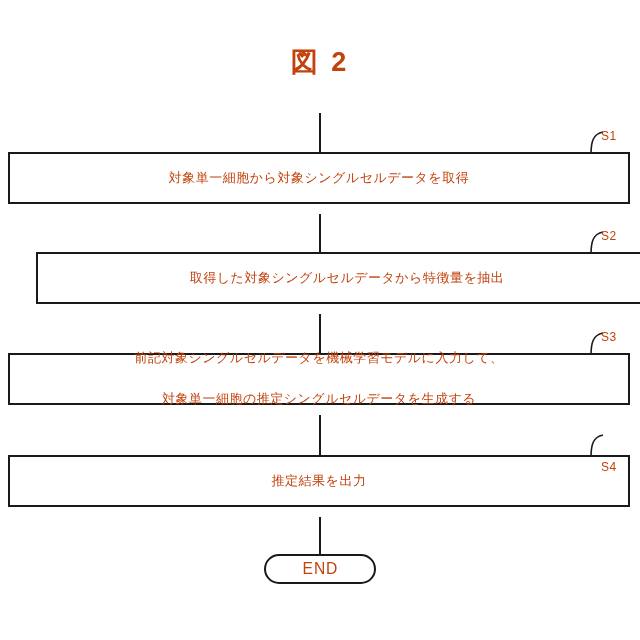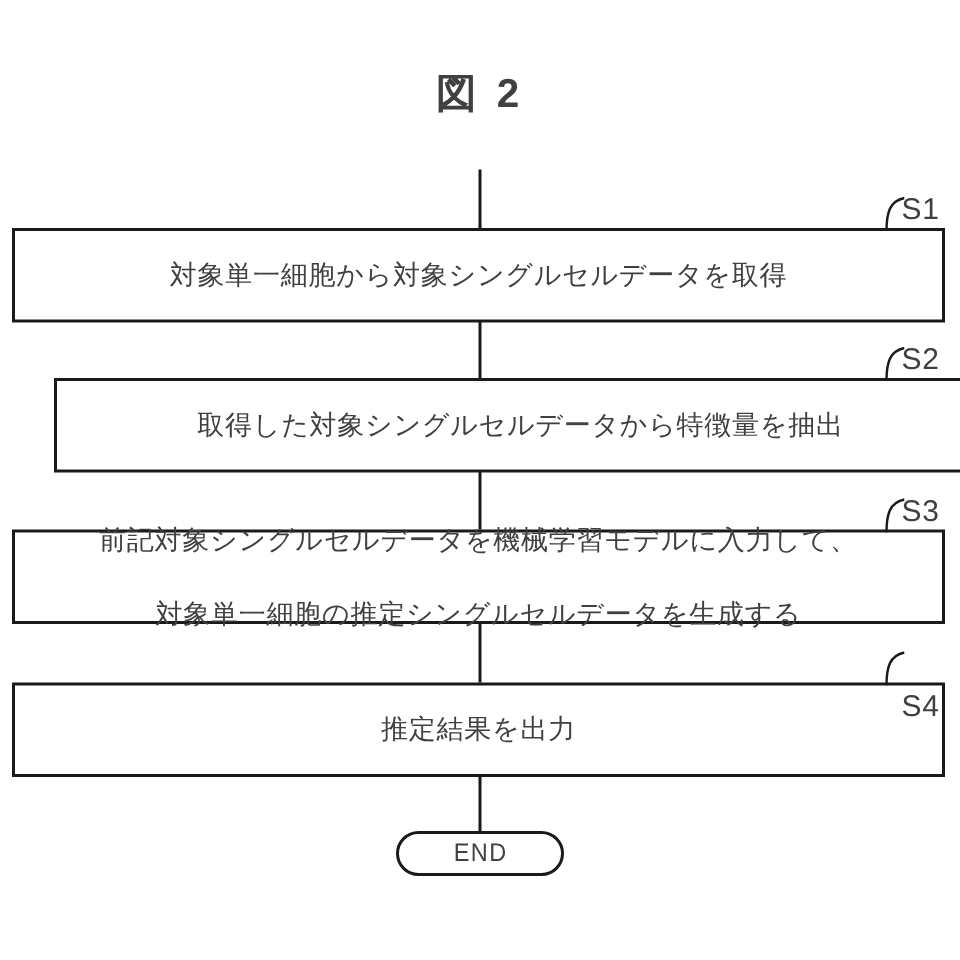--- a/index.html
+++ b/index.html
@@ -2,21 +2,21 @@
 <html><head>
 <meta charset="utf-8">
 <style>
   html, body { margin: 0; padding: 0; background: #ffffff; }
   #canvas {
     position: relative;
     width: 640px;
     height: 640px;
     background: #ffffff;
     font-family: "Liberation Sans", sans-serif;
-    color: #404040;
+    color: #c2410c;
     overflow: hidden;
   }
   .fig-title {
     position: absolute;
     top: 44px;
     left: 0;
     width: 100%;
     text-align: center;
     font-size: 27px;
     font-weight: bold;
@@ -39,30 +39,30 @@
   .terminal.end   { top: 554px; }
   .terminal-text {
     font-size: 17px;
     letter-spacing: 1px;
     transform: scaleX(0.92);
   }
   .step-box {
     position: absolute;
     left: 8px;
     width: 622px;
-    height: 63px;
+    height: 52px;
     border: 2px solid #1a1a1a;
     box-sizing: border-box;
     background: #ffffff;
     display: flex;
     flex-direction: column;
     align-items: center;
     justify-content: center;
     text-align: center;
-    font-size: 18px;
+    font-size: 13px;
     line-height: 1.45;
     letter-spacing: 0.5px;
   }
   .step-box.s1 { top: 152px; }
   .step-box.s2 { top: 252px; margin-left: 28px; }
   .step-box.s3 { top: 353px; gap: 22px; }
   .step-box.s4 { top: 455px; align-items: center; }
   .connector {
     position: absolute;
     left: 319px;
@@ -71,21 +71,21 @@
   }
   .c1 { top: 113px; height: 40px; }
   .c2 { top: 214px; height: 39px; }
   .c3 { top: 314px; height: 40px; }
   .c4 { top: 415px; height: 41px; }
   .c5 { top: 517px; height: 38px; }
   .step-id {
     position: absolute;
     left: 601px;
     width: 34px;
-    font-size: 20px;
+    font-size: 12px;
     letter-spacing: 0.5px;
   }
   .id1 { top: 129px; }
   .id2 { top: 229px; }
   .id3 { top: 330px; }
   .id4 { top: 432px; margin-top: 28px; }
   .hook {
     position: absolute;
     left: 589px;
     width: 14px;

